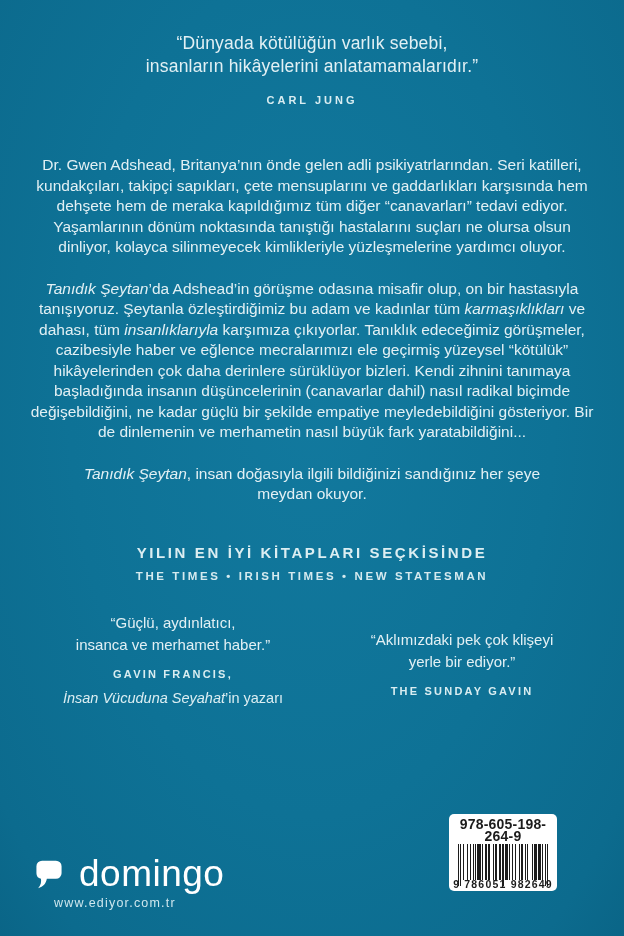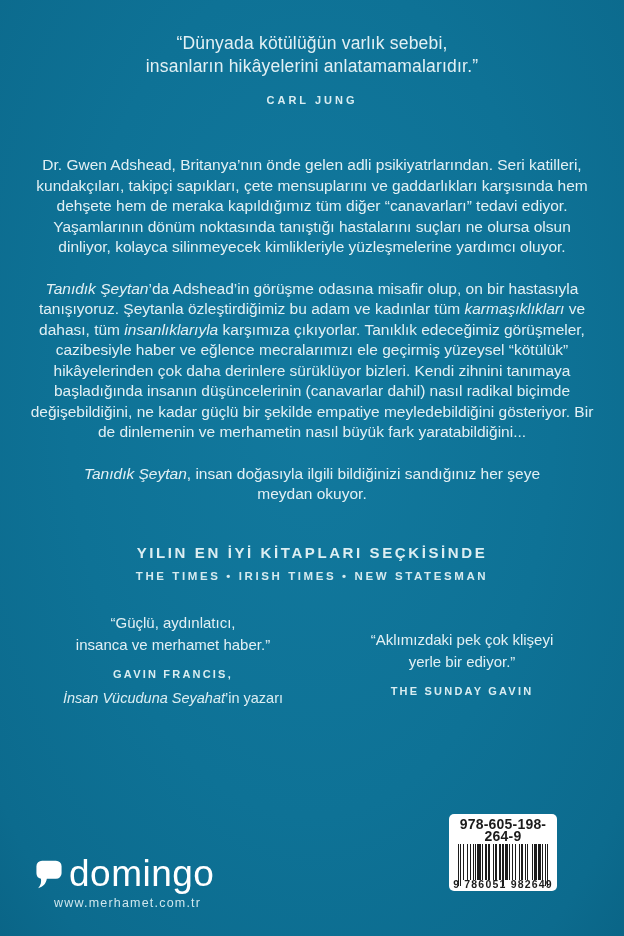--- a/index.html
+++ b/index.html
@@ -33,21 +33,21 @@
   .bq { font-size:15px; line-height:22px; }
   .bq-left { width:262px; }
   .bq-right { width:240px; padding-top:17px; }
   .bq .attribution { margin-top:7px; letter-spacing:2.2px; }
   .bq .work-line { font-size:14.5px; margin-top:2px; color:#dceef2; }
   .bq .work-line em { font-style:italic;margin-top:28px; }
 
   .publisher { position:absolute; left:36px; bottom:26px; text-align:left; }
   .logo-row { display:flex; align-items:flex-start; }
   .quote-mark-icon { width:26px; height:31px; margin-top:2px; }
-  .publisher-name { font-size:37px; line-height:34px; color:#ffffff; letter-spacing:.5px; margin-left:7px; font-weight:normal; }
+  .publisher-name { font-size:37px; line-height:34px; color:#ffffff; letter-spacing:.5px; margin-left:17px; font-weight:normal; }
   .publisher-site { font-size:12.5px; letter-spacing:1.2px; color:#cfe7ee; margin-top:5px; margin-left:18px; }
 
   .barcode-box {
     position:absolute; right:67px; bottom:45px;
     width:108px; height:77px;
     background:#ffffff; border-radius:5px;
     color:#1c1c1c; padding-top:4px; box-sizing:border-box;
   }
   .barcode-isbn { font-size:14px; letter-spacing:.2px; line-height:12px; font-weight:bold; }
   .barcode-bars { display:flex; justify-content:center; align-items:flex-start; height:42px; margin-top:2px; }
@@ -92,21 +92,21 @@
     </div>
   </section>
 
   <div class="publisher">
     <div class="logo-row">
       <svg class="quote-mark-icon" viewBox="0 0 30 34" xmlns="http://www.w3.org/2000/svg">
         <path fill="#ffffff" d="M7 1 h16 a6.5 6.5 0 0 1 6.5 6.5 v8 a6.5 6.5 0 0 1 -6.5 6.5 H12.5 C11.5 27.5 8.5 31 2.5 33 c3.2 -4.2 3.8 -7.5 3.2 -11.2 A6.5 6.5 0 0 1 0.5 15.5 v-8 A6.5 6.5 0 0 1 7 1 z"></path>
       </svg>
       <div class="publisher-name">domingo</div>
     </div>
-    <div class="publisher-site">www.merhamet.com.tr</div>
+    <div class="publisher-site">www.ediyor.com.tr</div>
   </div>
 
   <div class="barcode-box">
     <div class="barcode-isbn">978-605-198-264-9</div>
     <div class="barcode-bars">
         <div style="width: 0.95px; height: 42px; background: rgb(28, 28, 28); flex: 0 0 auto;"></div>
         <div style="width: 0.95px; height: 42px; background: transparent; flex: 0 0 auto;"></div>
         <div style="width: 0.95px; height: 42px; background: rgb(28, 28, 28); flex: 0 0 auto;"></div>
         <div style="width: 1.9px; height: 36px; background: transparent; flex: 0 0 auto;"></div>
         <div style="width: 0.95px; height: 36px; background: rgb(28, 28, 28); flex: 0 0 auto;"></div>

